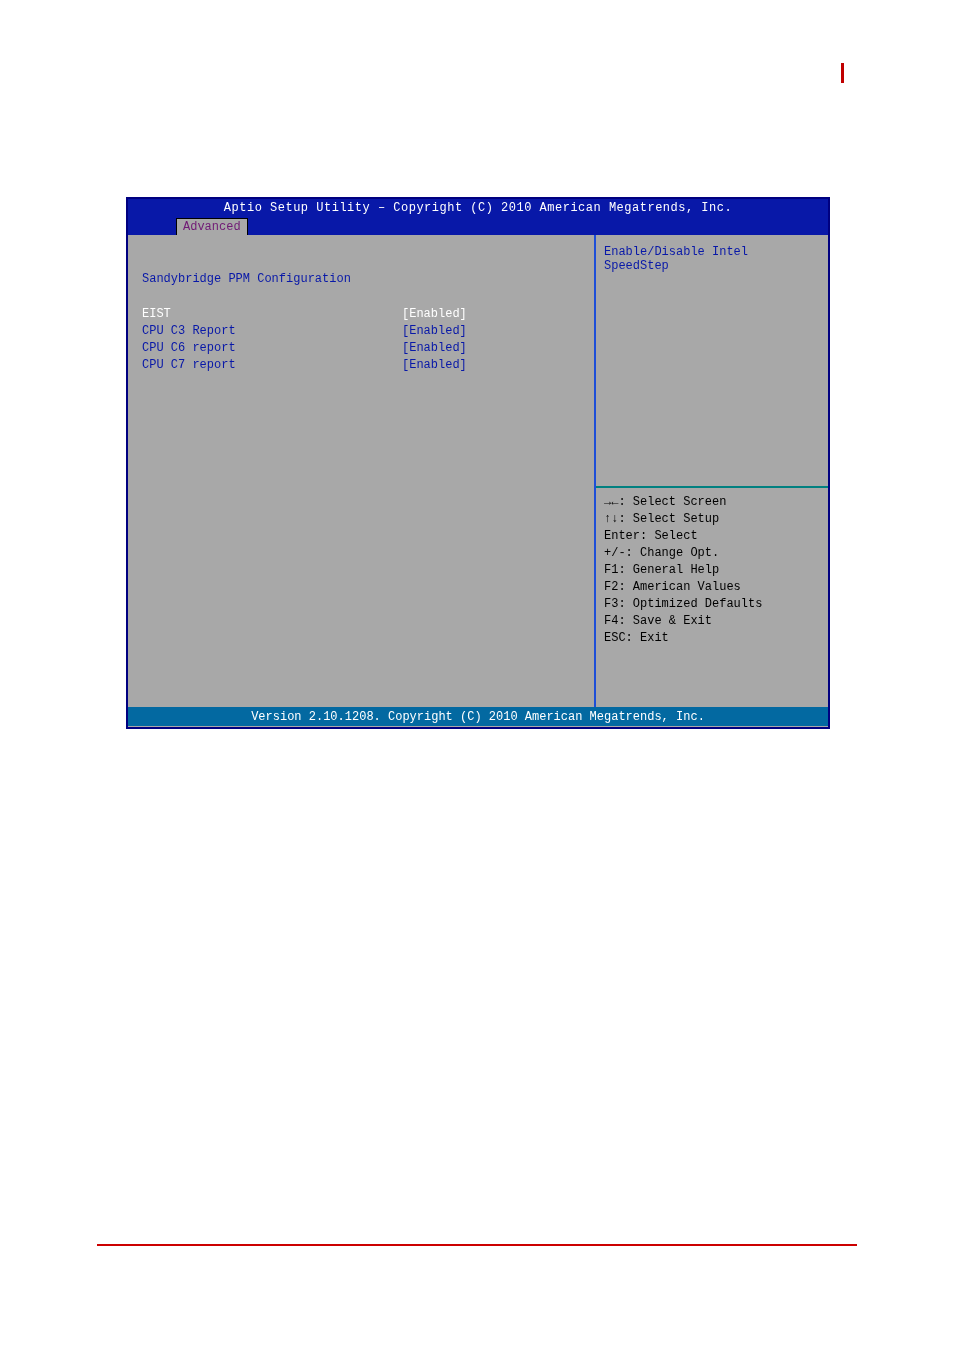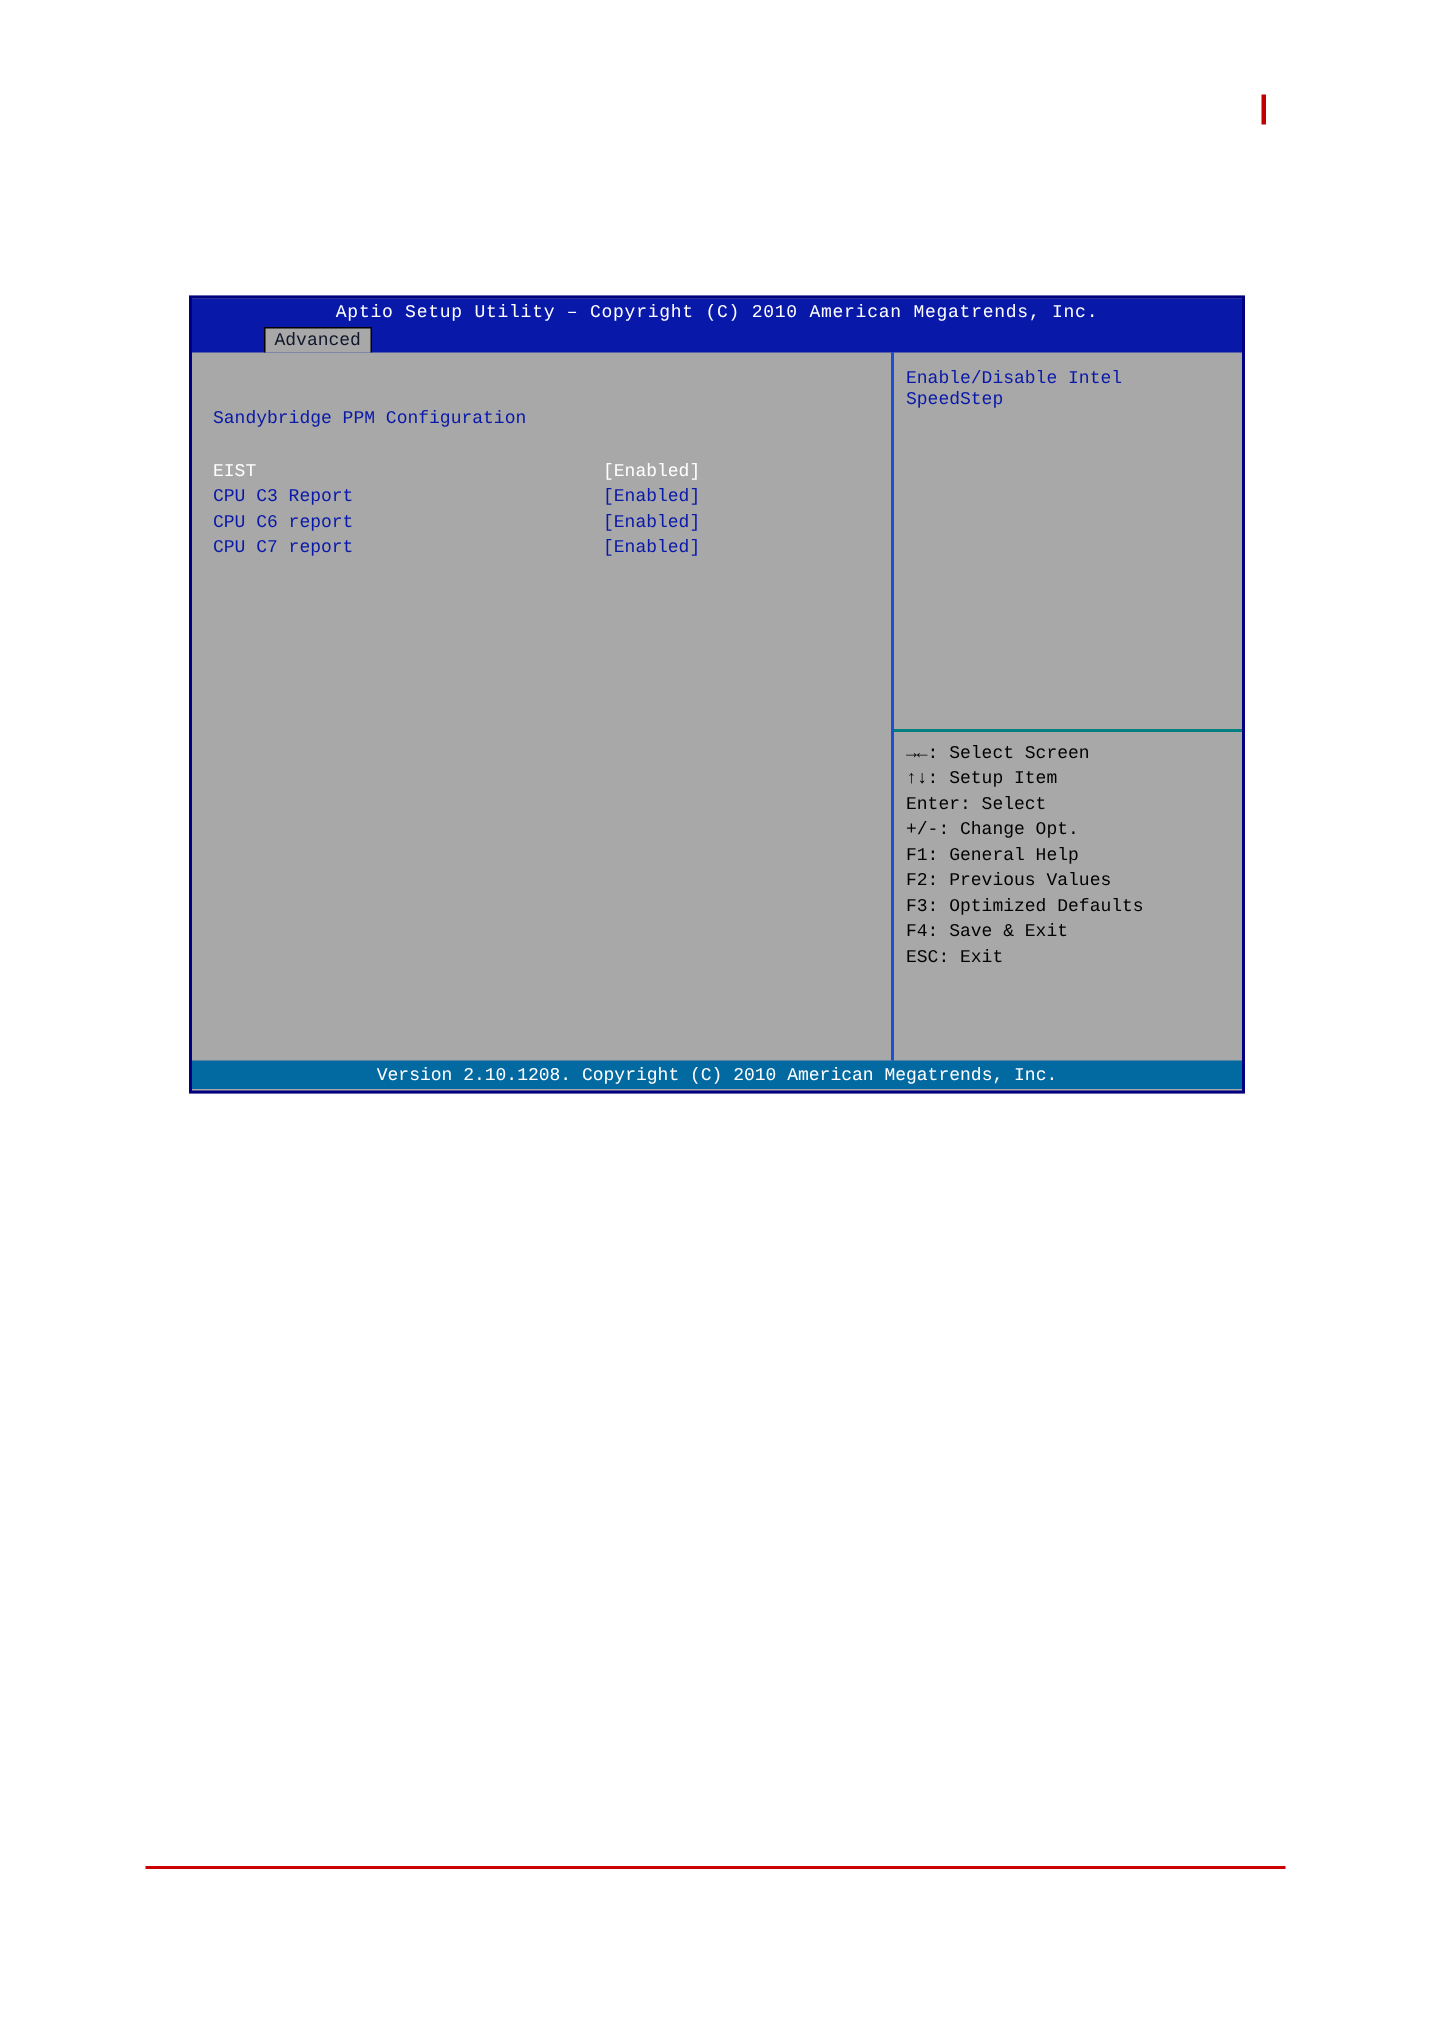--- a/index.html
+++ b/index.html
@@ -40,21 +40,21 @@
       letter-spacing: 0.5px;
     }
     .tab-row {
       position: absolute;
       bottom: 0;
       left: 48px;
     }
     .tab-active {
       display: inline-block;
       background: #a8a8a8;
-      color: #0f172a;
+      color: #701a75;
       font-size: 12px;
       padding: 1px 6px 1px 6px;
       border-left: 1px solid #000;
       border-right: 1px solid #000;
       border-top: 1px solid #000;
     }
     .bios-content {
       display: flex;
       height: calc(100% - 36px - 20px);
       background: #a8a8a8;
@@ -156,25 +156,25 @@
         <span class="setting-value">[Enabled]</span>
       </div>
     </div>
 
     <div class="right-pane">
       <div class="right-top">Enable/Disable Intel SpeedStep</div>
       <div>
         <div class="right-divider"></div>
         <div class="help-keys">
           <div class="help-line">→←: Select Screen</div>
-          <div class="help-line">↑↓: Setup Item</div>
+          <div class="help-line">↑↓: Select Setup</div>
           <div class="help-line">Enter: Select</div>
           <div class="help-line">+/-: Change Opt.</div>
           <div class="help-line">F1: General Help</div>
-          <div class="help-line">F2: Previous Values</div>
+          <div class="help-line">F2: American Values</div>
           <div class="help-line">F3: Optimized Defaults</div>
           <div class="help-line">F4: Save &amp; Exit</div>
           <div class="help-line">ESC: Exit</div>
         </div>
       </div>
     </div>
   </div>
 
   <div class="bios-footer">Version 2.10.1208. Copyright (C) 2010 American Megatrends, Inc.</div>
 </div>

